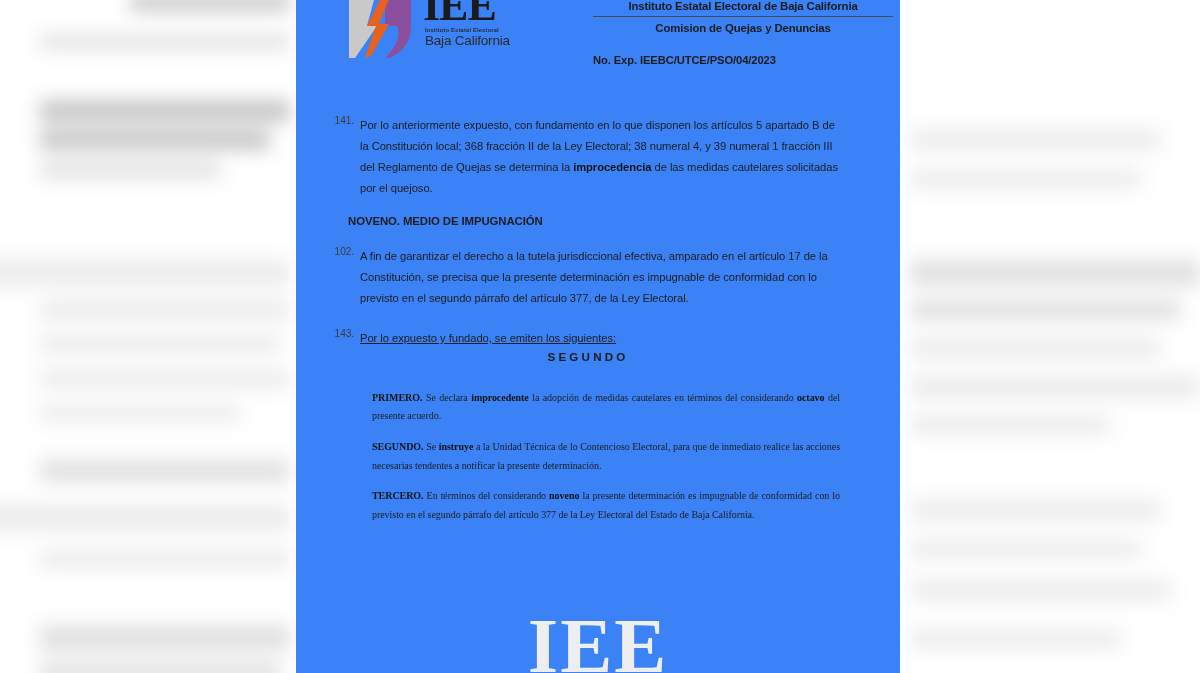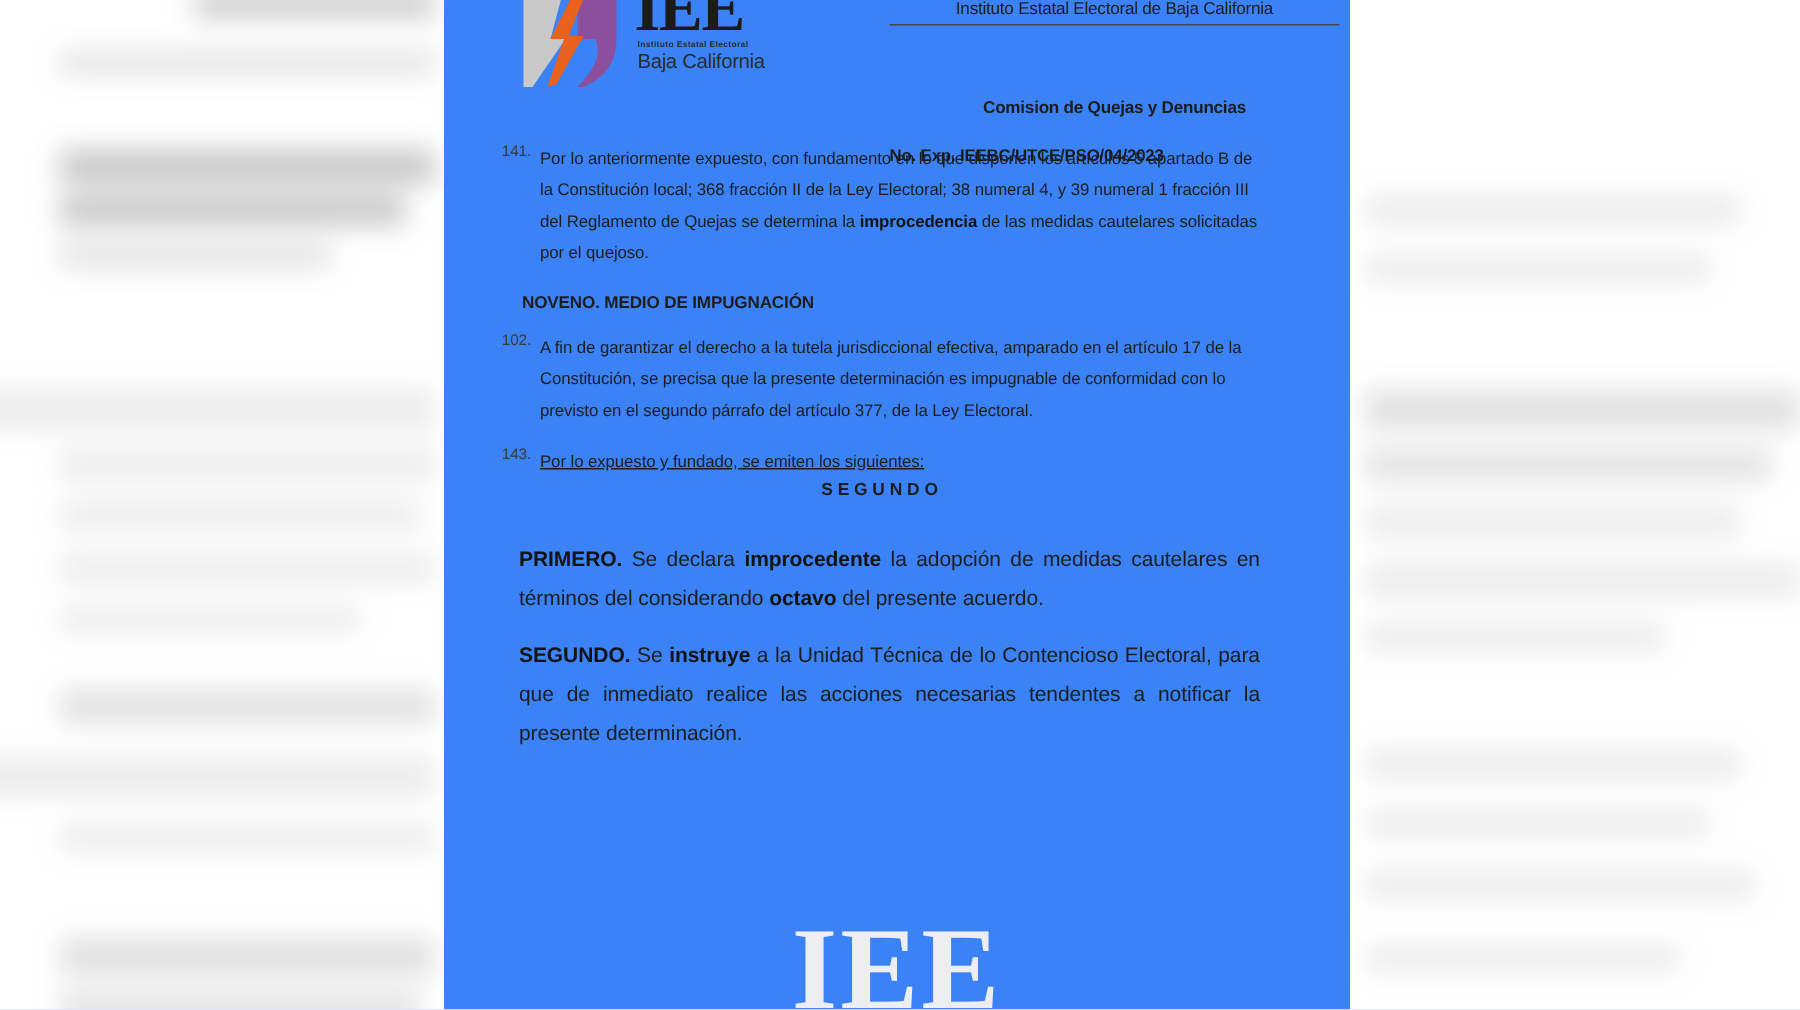--- a/index.html
+++ b/index.html
@@ -113,39 +113,38 @@
 
   .header-right {
     position: absolute;
     right: 7px;
     top: 0px;
     width: 300px;
     text-align: center;
   }
   .hdr-title {
     font-size: 11.4px;
-    font-weight: normal;
+    font-weight: bold;
     color: #1c1c1c;
     letter-spacing: -0.15px;
     white-space: nowrap;
     padding-bottom: 4px;
   }
   .hdr-rule {
     height: 1px;
     background: #4a4a4a;
     width: 100%;
   }
   .hdr-sub {
     font-size: 11.4px;
     font-weight: bold;
     color: #1c1c1c;
     letter-spacing: -0.15px;
     white-space: nowrap;
     padding-top: 5px;
-    margin-top: 44px;
   }
   .hdr-exp {
     font-size: 11.2px;
     font-weight: bold;
     color: #1c1c1c;
     letter-spacing: -0.1px;
     white-space: nowrap;
     padding-top: 20px;
     text-align: left;
     padding-right: 2px;
@@ -159,20 +158,21 @@
     width: 604px;
     padding: 0 60px 0 30px;
     box-sizing: border-box;
     color: #1d1d1d;
   }
 
   .num-para {
     position: relative;
     padding-left: 34px;
     margin-bottom: 13px;
+    margin-top: 19px;
   }
   .num-para .pnum {
     position: absolute;
     left: 0;
     top: 0;
     width: 28px;
     text-align: right;
     font-size: 10.2px;
     color: #3a3a3a;
     letter-spacing: -0.1px;
@@ -194,25 +194,26 @@
 
   .centered-head {
     font-size: 11.6px;
     font-weight: bold;
     text-align: center;
     letter-spacing: 3.2px;
     margin: 1px 0 0 10px;
   }
 
   .acuerdo {
-    margin: 0 0 12px 20px;
-    font-size: 14px;
+    margin: 0 0 12px 46px;
+    font-size: 10px;
     line-height: 1.87;
     text-align: justify;
     letter-spacing: -0.05px;
+    font-family: Liberation Serif, serif;
   }
   .acuerdo.first { margin-top: 26px; }
 
   b, strong { font-weight: bold; color: #131313; }
 
   
   .watermark {
     position: absolute;
     left: 0;
     bottom: -18px;
@@ -318,20 +319,21 @@
 
         <div class="num-para" style="margin-bottom:0;text-decoration:underline;">
           <span class="pnum">143.</span>
           <span class="ptext"><span>Por lo expuesto y fundado, se emiten los siguientes:</span></span>
         </div>
 
         <div class="centered-head">SEGUNDO</div>
 
         <div class="acuerdo first"><b>PRIMERO.</b><span> Se declara </span><b>improcedente</b><span> la adopción de medidas cautelares en términos del considerando </span><b>octavo</b><span> del presente acuerdo.</span></div>
         <div class="acuerdo"><b>SEGUNDO.</b><span> Se </span><b>instruye</b><span> a la Unidad Técnica de lo Contencioso Electoral, para que de inmediato realice las acciones necesarias tendentes a notificar la presente determinación.</span></div>
+        <div class="acuerdo"><b>TERCERO.</b><span> En términos del considerando </span><b>noveno</b><span> la presente determinación es impugnable de conformidad con lo previsto en el segundo párrafo del artículo 377 de la Ley Electoral del Estado de Baja California.</span></div>
 
       </div>
 
       <div class="watermark">IEE</div>
 
     </div>
   </div>
 
 </div>
 

